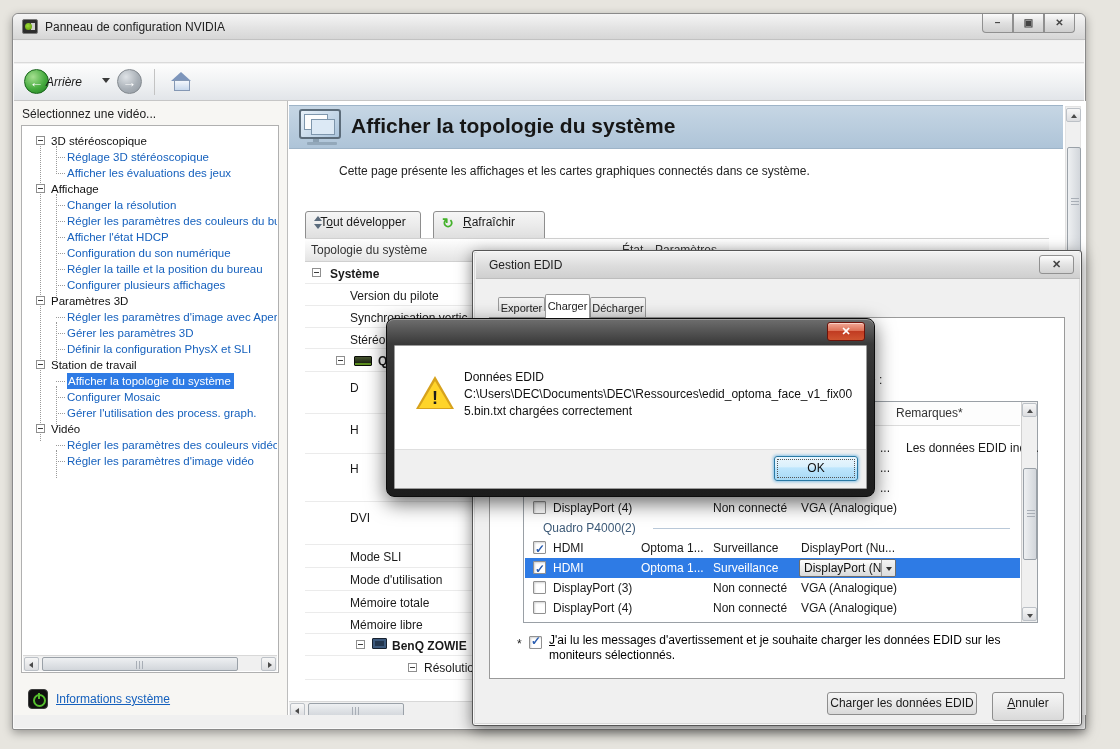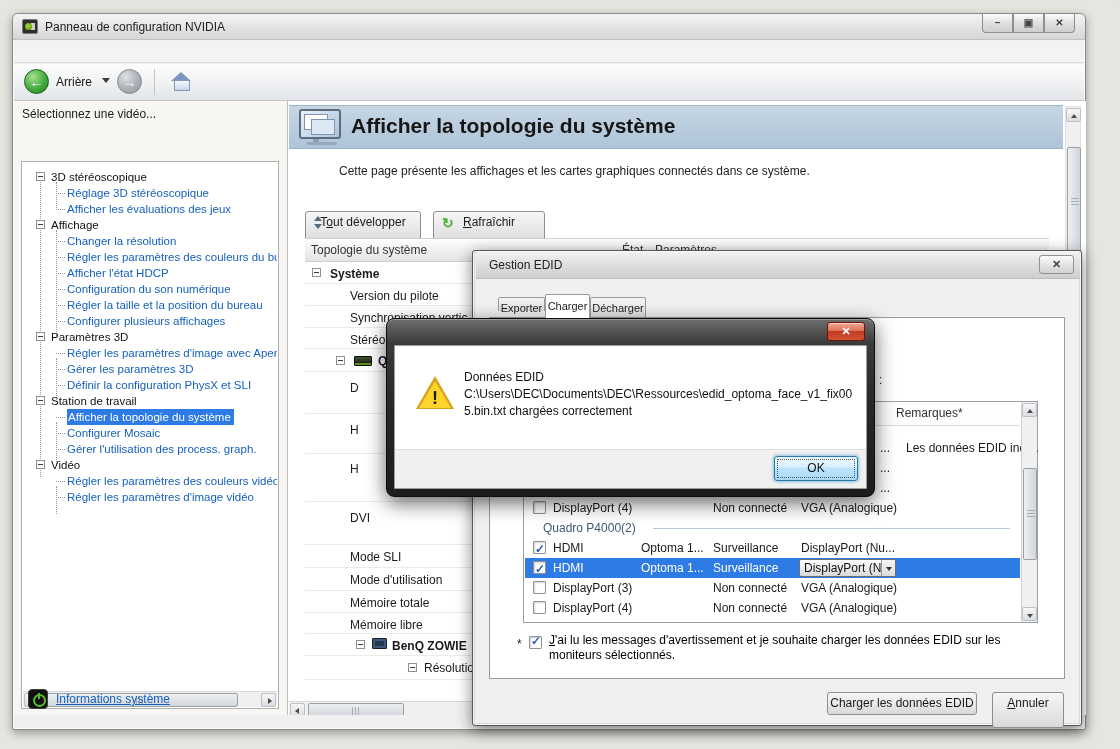--- a/index.html
+++ b/index.html
@@ -31,36 +31,36 @@
   .menubar ul{margin:17px;padding:2px 0 0 6px;list-style:none;display:flex;}
   .menubar li{padding:2px 10px;color:#222;}
   .toolbar{position:absolute;left:1px;right:1px;top:50px;height:37px;
     background:linear-gradient(#fdfdfd,#eef0f2 60%,#e2e5e9);border-bottom:1px solid #c6c6c6;}
   .circle-btn{position:absolute;width:25px;height:25px;border-radius:50%;color:#fff;
     text-align:center;line-height:24px;font-size:14px;font-weight:bold;}
   .back-btn{left:10px;top:5px;background:radial-gradient(circle at 35% 30%,#a5df90,#45ab3e 55%,#1d7c1f);
     border:1px solid #17641a;}
   .fwd-btn{left:103px;top:5px;background:radial-gradient(circle at 35% 30%,#dfe3e7,#a9b0b7 55%,#8f979f);
     border:1px solid #83898f;}
-  .back-label{position:absolute;left:42px;top:11px;}
+  .back-label{position:absolute;left:32px;top:11px;font-style:italic;}
   .caret{position:absolute;left:88px;top:14px;width:0;height:0;border-left:4px solid transparent;
     border-right:4px solid transparent;border-top:5px solid #3a3a3a;}
   .tb-sep{position:absolute;left:140px;top:5px;width:1px;height:26px;background:#c3c3c3;}
   .home-icon{position:absolute;left:156px;top:8px;width:22px;height:18px;}
   .home-icon::before{content:"";position:absolute;left:1px;top:0;width:0;height:0;
     border-left:10px solid transparent;border-right:10px solid transparent;border-bottom:9px solid #7d95bb;}
   .home-icon::after{content:"";position:absolute;left:4px;top:8px;width:14px;height:9px;
     background:linear-gradient(#f3f7fc,#c8d8ec);border:1px solid #8598b4;}
 
   
   .sidebar{position:absolute;left:1px;top:87px;width:274px;bottom:14px;background:#f7f6f3;
     border-right:1px solid #bdbdbd;}
   .side-header{position:absolute;left:8px;top:6px;color:#222;}
   .tree-box{position:absolute;left:7px;top:24px;width:258px;height:548px;background:#fff;
-    border:1px solid #b0b0b0;margin-top:36px;}
+    border:1px solid #b0b0b0;}
   .tree-items{position:absolute;left:1px;top:1px;right:1px;bottom:17px;overflow:hidden;padding-top:6px;}
   .side-item{position:relative;height:16px;line-height:16px;white-space:nowrap;font-size:11.5px;}
   .side-item .exp{display:none;position:absolute;left:13px;top:3px;width:9px;height:9px;background:#fff;
     border:1px solid #8f8f8f;}
   .side-item .exp::after{content:"";position:absolute;left:1px;top:3px;width:5px;height:1px;background:#3c3c3c;}
   .side-item.parent .exp{display:block;}
   .side-item .lbl{position:absolute;left:44px;color:#1560bd;}
   .side-item.parent .lbl{left:28px;color:#111;}
   .side-item.child::before{content:"";position:absolute;left:33px;top:8px;width:9px;border-top:1px dotted #9a9a9a;}
   .side-item.selected .lbl{background:#2e7be5;color:#fff;padding:0 3px 0 1px;}
@@ -200,21 +200,21 @@
   .et-scroll{position:absolute;right:0;top:0;bottom:0;width:16px;background:#f0f0f0;border-left:1px solid #d0d0d0;}
   .et-up{left:0;top:1px;} .et-down{left:0;top:auto;bottom:1px;}
   .et-thumb{top:66px;height:92px;}
   .confirm{position:absolute;left:44px;top:382px;width:520px;}
   .confirm .star{position:absolute;left:0;top:4px;color:#222;}
   .confirm .ccb{position:absolute;left:12px;top:3px;width:13px;height:13px;background:#fff;
     border:1px solid #919191;border-radius:1px;box-shadow:inset 1px 1px 2px rgba(0,0,0,.18);}
   .confirm .ccb::after{content:"✓";position:absolute;left:1px;top:-3px;font-size:12px;font-weight:bold;color:#2a5db0;}
   .confirm .ctext{position:absolute;left:32px;top:0;width:470px;line-height:15px;color:#000000;}
   .load-btn{left:354px;top:441px;width:150px;height:23px;line-height:21px;}
-  .cancel-btn{left:519px;top:441px;width:72px;height:36px;line-height:21px;}
+  .cancel-btn{left:519px;top:441px;width:72px;height:29px;line-height:21px;}
 
   
   .msg{position:absolute;left:386px;top:318px;width:489px;height:179px;border-radius:8px;border:1px solid #0d0d0d;
     background:linear-gradient(#6e6e6e,#3a3a3a 14%,#282828 50%,#1c1c1c);
     box-shadow:0 6px 20px rgba(0,0,0,.6), inset 0 1px 0 rgba(255,255,255,.3);}
   .msg-close{position:absolute;right:9px;top:3px;width:38px;height:19px;border:1px solid #6d130a;border-radius:3px;
     background:linear-gradient(#f3a795,#dd7258 45%,#c03a21 46%,#cf5430);color:#fff;font-weight:bold;font-size:11px;
     text-align:center;line-height:17px;box-shadow:inset 0 1px 0 rgba(255,255,255,.5);}
   .msg-inner{position:absolute;left:7px;top:26px;right:7px;bottom:7px;background:#fff;border:1px solid #9c9c9c;
     border-radius:1px;}

